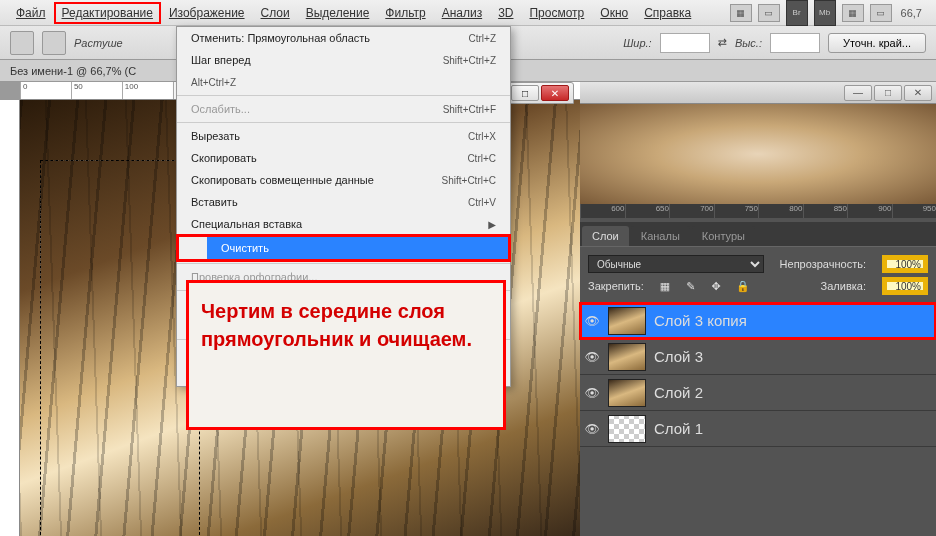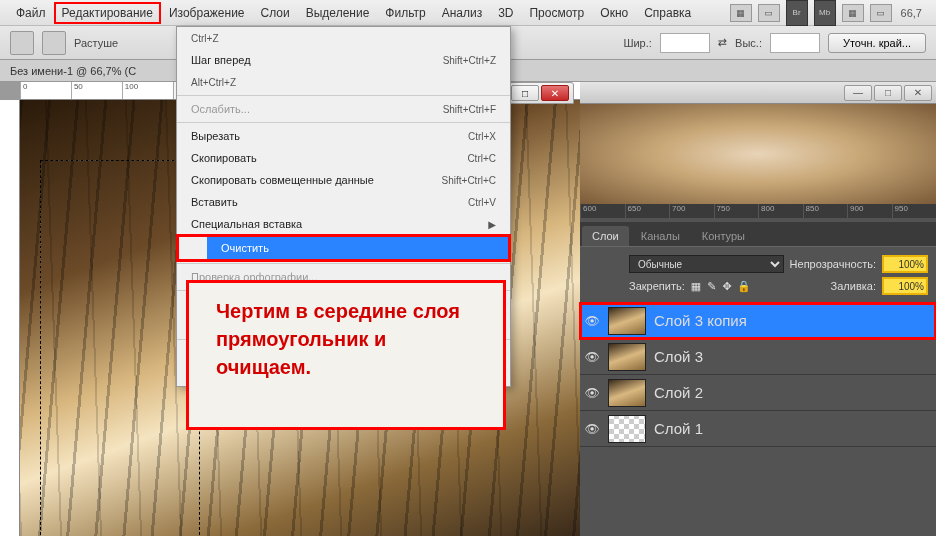--- a/index.html
+++ b/index.html
@@ -1,61 +1,61 @@
 <!DOCTYPE html>
 <html><head>
 <meta charset="utf-8">
 <style>
 * { box-sizing: border-box; margin: 0; padding: 0; font-family: Tahoma, Arial, sans-serif; }
 body { background: #e8e8e8; width: 936px; height: 536px; overflow: hidden; position: relative; }
 .menubar { background: linear-gradient(#f0f0f0,#e0e0e0); height: 26px; display: flex; align-items: center; padding: 0 8px; font-size: 12px; color: #333; border-bottom: 1px solid #bbb; }
-.menubar .mi { padding: 4px 8px; cursor: default; }
+.menubar .mi { padding: 4px 8px; cursor: default; text-decoration: underline; }
 .menubar .mi.highlight { border: 2px solid #ff0000; padding: 2px 6px; }
 .menubar .spacer { flex: 1; }
 .menubar .iconbox { width: 22px; height: 26px; background: #535353; color: #ccc; font-size: 8px; display: flex; align-items: center; justify-content: center; margin: 0 3px; border: 1px solid #333; }
 .menubar .mbicon { width: 22px; height: 18px; background: #d0d0d0; border: 1px solid #999; color: #555; font-size: 9px; display:flex; align-items:center; justify-content:center; margin:0 3px; }
 .menubar .zoom { font-size: 11px; color: #555; padding: 0 6px; }
 .toolbar { background: linear-gradient(#e8e8e8,#d8d8d8); height: 34px; display: flex; align-items: center; padding: 0 10px; font-size: 11px; color: #444; border-bottom: 1px solid #999; gap: 8px; }
 .toolbar .tbtn { width: 24px; height: 24px; background: #d0d0d0; border: 1px solid #999; border-radius: 2px; }
-.toolbar .field-label { white-space: nowrap; }
+.toolbar .field-label { white-space: nowrap; font-style: italic; }
 .toolbar .field-input { width: 50px; height: 20px; border: 1px solid #aaa; background: #fff; padding: 0 4px; }
 .toolbar .btn-refine { padding: 3px 14px; border: 1px solid #999; background: linear-gradient(#f8f8f8,#e0e0e0); border-radius: 3px; font-size: 11px; }
 .doc-tab { background: #cfcfcf; height: 22px; display: flex; align-items: center; padding: 0 10px; font-size: 11px; color: #333; border-bottom: 1px solid #999; }
 .canvas-area { position: absolute; top: 82px; left: 0; width: 580px; height: 454px; background: #9a9a9a; overflow: hidden; }
 .ruler-h { position: absolute; top: 0; left: 20px; right: 0; height: 18px; background: #fff; border-bottom: 1px solid #888; font-size: 8px; color: #555; display: flex; }
 .ruler-h span { flex: 1; border-left: 1px solid #aaa; padding-left: 2px; }
 .ruler-v { position: absolute; top: 18px; left: 0; width: 20px; bottom: 0; background: #fff; border-right: 1px solid #888; }
 .photo { position: absolute; top: 18px; left: 20px; width: 560px; height: 436px; background: linear-gradient(160deg, #2a1a0a 0%, #6b4a28 30%, #d9b880 50%, #f5e4c0 60%, #8b6a3a 80%, #3a2a1a 100%); }
 .photo::before { content: ""; position: absolute; inset: 0; background: repeating-linear-gradient(95deg, rgba(0,0,0,0.25) 0 3px, transparent 3px 28px), repeating-linear-gradient(88deg, rgba(0,0,0,0.15) 0 2px, transparent 2px 40px); }
 .marquee { position: absolute; top: 60px; left: 20px; width: 160px; height: 380px; border: 1px dashed #fff; outline: 1px dashed #000; outline-offset: -1px; }
 .dropdown { position: absolute; top: 26px; left: 176px; width: 335px; background: #f0f0f0; border: 1px solid #999; box-shadow: 3px 3px 8px rgba(0,0,0,0.3); font-size: 11px; color: #222; }
 .dropdown .row { display: flex; height: 22px; align-items: center; padding: 0 14px; }
 .dropdown .row .lbl { flex: 1; white-space: nowrap; overflow: hidden; text-overflow: ellipsis; }
 .dropdown .row .shortcut { color: #555; font-size: 10px; text-align: center; }
 .dropdown .row.disabled { color: #999; }
 .dropdown .row.selected { background: #2a83ff; color: #fff; margin-left: 28px; }
 .dropdown hr { border: none; border-top: 1px solid #ccc; margin: 2px 0; }
 .dropdown .outline { border: 3px solid #ff0000; margin: -1px; }
-.annotation { position: absolute; top: 280px; left: 186px; width: 320px; height: 150px; border: 3px solid #ff0000; background: #f4f2ed; padding: 14px 27px; font-size: 20px; font-weight: bold; color: #d40000; line-height: 1.4; }
+.annotation { position: absolute; top: 280px; left: 186px; width: 320px; height: 150px; border: 3px solid #ff0000; background: #f4f2ed; padding: 14px 12px; font-size: 20px; font-weight: bold; color: #d40000; line-height: 1.4; }
 .doc-window-bar { position:absolute; top:82px; left:444px; width:130px; height:22px; display:flex; align-items:center; justify-content:flex-end; gap:2px; padding:0 4px; background:linear-gradient(#f5f5f5,#ddd); border:1px solid #999; border-radius:3px 3px 0 0; }
 .doc-window-bar .wbtn { width:28px; height:16px; border:1px solid #999; border-radius:2px; font-size:10px; display:flex; align-items:center; justify-content:center; background:linear-gradient(#f8f8f8,#e0e0e0); }
 .doc-window-bar .wbtn.close { background:linear-gradient(#e57373,#c62828); color:#fff; border-color:#a01818; }
 .right-panel { position: absolute; top: 82px; left: 580px; right: 0; bottom: 0; background: #535353; color: #ddd; font-size: 11px; }
 .rp-window-bar { height:22px; display:flex; align-items:center; justify-content:flex-end; gap:2px; padding:0 4px; background:linear-gradient(#e5e5e5,#c8c8c8); border-bottom:1px solid #888; }
 .rp-window-bar .wbtn { width:28px; height:16px; border:1px solid #999; border-radius:2px; font-size:10px; display:flex; align-items:center; justify-content:center; background:linear-gradient(#f0f0f0,#d5d5d5); color:#555; }
 .nav-preview { height: 100px; margin: 0; background: radial-gradient(ellipse at 50% 50%, #e8d4b8 0%, #c9a878 40%, #7a5a38 100%); position: relative; }
 .nav-ruler { height: 14px; background: #3a3a3a; display: flex; font-size: 8px; color: #aaa; }
-.nav-ruler span { flex: 1; border-left: 1px solid #555; padding-left: 2px; }
+.nav-ruler span { flex: 1; border-left: 1px solid #555; padding-left: 2px; text-align: right; }
 .panel-tabs { height: 24px; background: #3a3a3a; display: flex; align-items: flex-end; margin-top:4px; }
 .panel-tabs .ptab { padding: 4px 10px; background: #535353; border-radius: 3px 3px 0 0; margin-left: 2px; color: #ddd; }
 .panel-tabs .ptab.inactive { background: #3a3a3a; color: #999; }
 .panel-controls { padding: 6px 8px; background: #535353; border-top:1px solid #666; }
-.panel-controls .crow { display: flex; align-items: center; height: 22px; gap: 6px; margin-left: 41px; }
+.panel-controls .crow { display: flex; align-items: center; height: 22px; gap: 16px; }
 .panel-controls select, .panel-controls input { background: #3a3a3a; border: 1px solid #222; color: #ddd; font-size: 10px; height: 18px; padding: 0 4px; }
-.panel-controls .numfield { width: 46px; background: #fde047; color: #333; border: 2px solid #eab308; text-align: right; padding-right: 2px; }
+.panel-controls .numfield { width: 46px; background: #fef9c3; color: #333; border: 5px solid #eab308; text-align: right; padding-right: 2px; }
 .layers-list { background: #535353; }
 .layer-row { display: flex; align-items: center; height: 36px; border-bottom: 1px solid #3a3a3a; padding: 0 4px; gap: 8px; }
 .layer-row .eye { width: 16px; text-align: center; font-size: 12px; }
 .layer-row .thumb { width: 38px; height: 28px; background: linear-gradient(160deg,#3a2a1a,#d9b880,#8b6a3a); border: 1px solid #222; }
 .layer-row .thumb.trans { background: repeating-conic-gradient(#ccc 0 25%, #fff 0 50%) 0/10px 10px; }
 .layer-row .lname { font-size: 15px; }
 .layer-row.selected { background: #2a83ff; }
 .layer-row.highlighted { outline: 3px solid #ff0000; outline-offset: -2px; }
 </style>
 </head>
@@ -120,20 +120,21 @@
 
 <div class="doc-window-bar">
   <div class="wbtn">—</div>
   <div class="wbtn">□</div>
   <div class="wbtn close">✕</div>
 </div>
 
 <div class="dropdown">
   <div id="dd-body">
       <div class="row">
+        <span class="lbl">Отменить: Прямоугольная область</span>
         <span class="shortcut">Ctrl+Z</span>
       </div>
       <div class="row">
         <span class="lbl">Шаг вперед</span>
         <span class="shortcut">Shift+Ctrl+Z</span>
       </div>
       <div class="row">
         <span class="shortcut">Alt+Ctrl+Z</span>
       </div>
       <hr>

